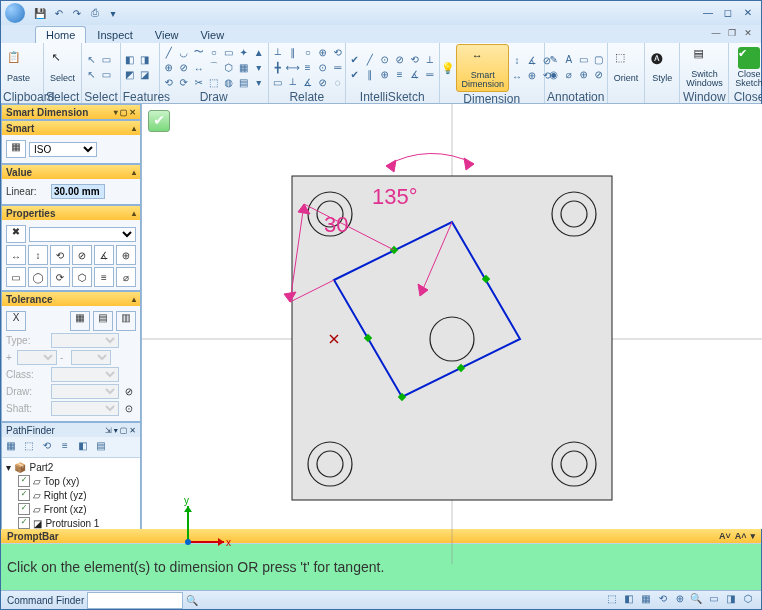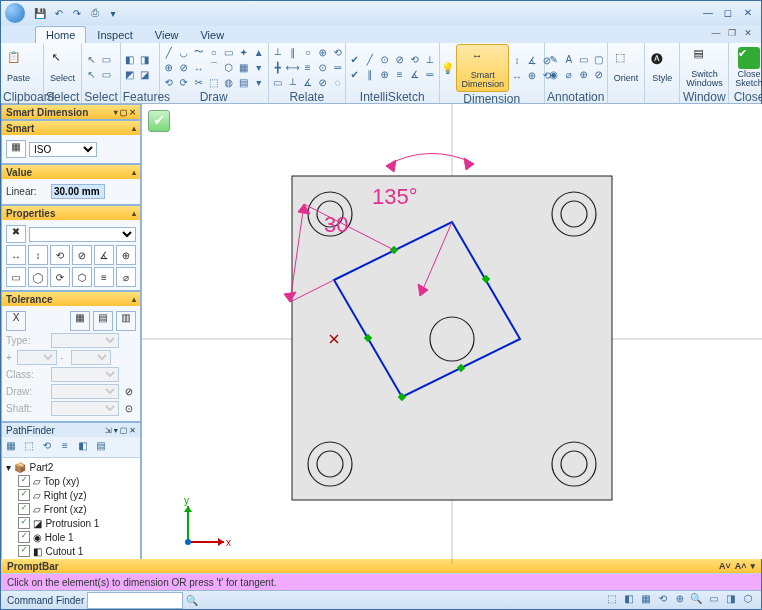--- a/index.html
+++ b/index.html
@@ -62,21 +62,21 @@
 .pf .pftree .node .chk{width:10px;height:10px;border:1px solid #888;background:#fff;font-size:8px;line-height:8px;text-align:center;color:#2a7a2a}
 .pf .pftree .ind{margin-left:12px}
 
 
 .canvas-wrap{flex:1;position:relative;background:#fff;border-left:1px solid #9ab8d6}
 .canvas-accept{position:absolute;left:6px;top:6px;width:20px;height:20px;border:1px solid #7a7;border-radius:3px;background:linear-gradient(#c8f3c8,#7ad87a);color:#fff;font-size:14px;text-align:center;line-height:18px}
 
 
 .promptbar{height:14px;background:linear-gradient(#ffe07a,#ffc33a);font-size:10px;font-weight:bold;padding:0 6px;display:flex;align-items:center;color:#3a3a3a}
 .promptbar .pctrls{margin-left:auto;font-size:9px;display:flex;gap:4px}
-.promptmsg{height:16px;background:#f0abfc;border-top:1px solid #c0d4e8;font-size:10px;padding:0 6px;display:flex;align-items:center;color:#333}
+.promptmsg{height:16px;background:#86efac;border-top:1px solid #c0d4e8;font-size:14px;padding:15px 6px;display:flex;align-items:center;color:#333}
 .statusbar{height:18px;background:linear-gradient(#e2eefb,#cfe1f4);border-top:1px solid #9ab8d6;display:flex;align-items:center;padding:0 6px;font-size:10px;color:#1a3a5a}
 .statusbar .finder{display:flex;align-items:center;gap:3px}
 .statusbar .finder input{width:90px;height:13px;font-size:10px;border:1px solid #9ab8d6}
 .statusbar .sicons{margin-left:auto;display:flex;gap:3px}
 .statusbar .sicons span{width:14px;height:14px;font-size:10px;text-align:center;color:#3a6a9a}
 </style>
 </head>
 <body>
 <div class="root">
 

